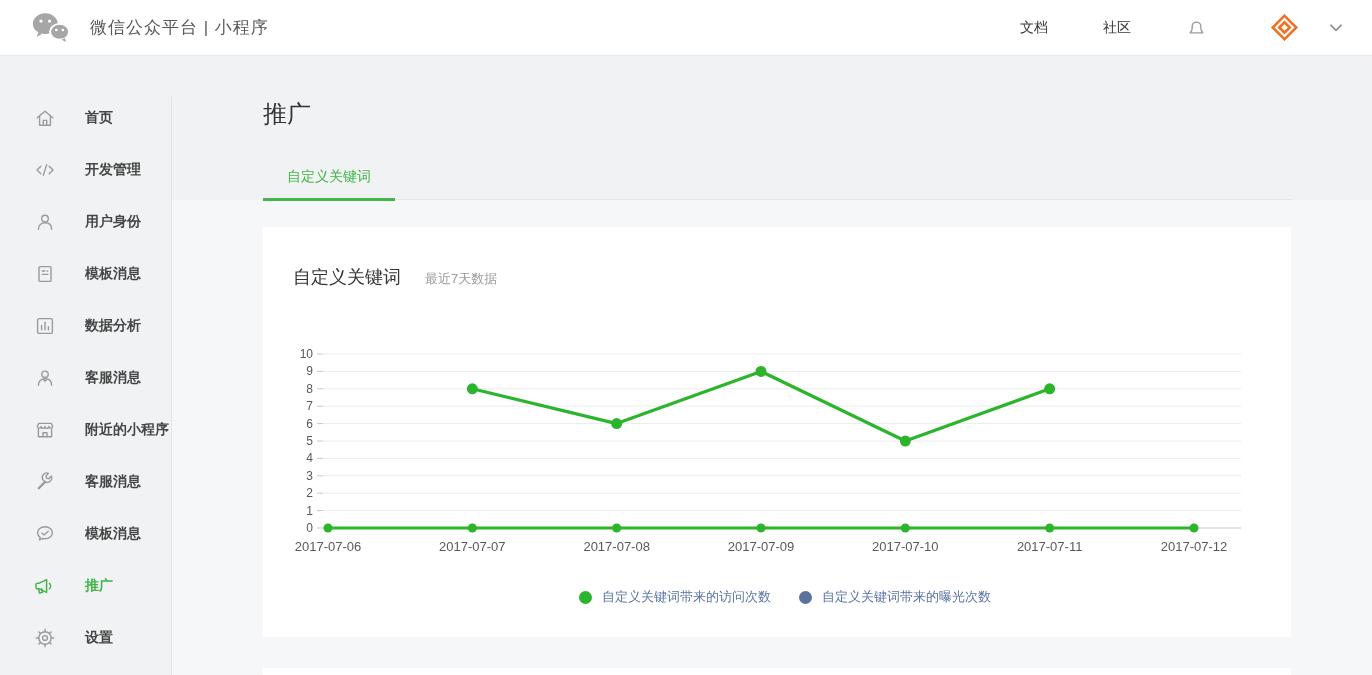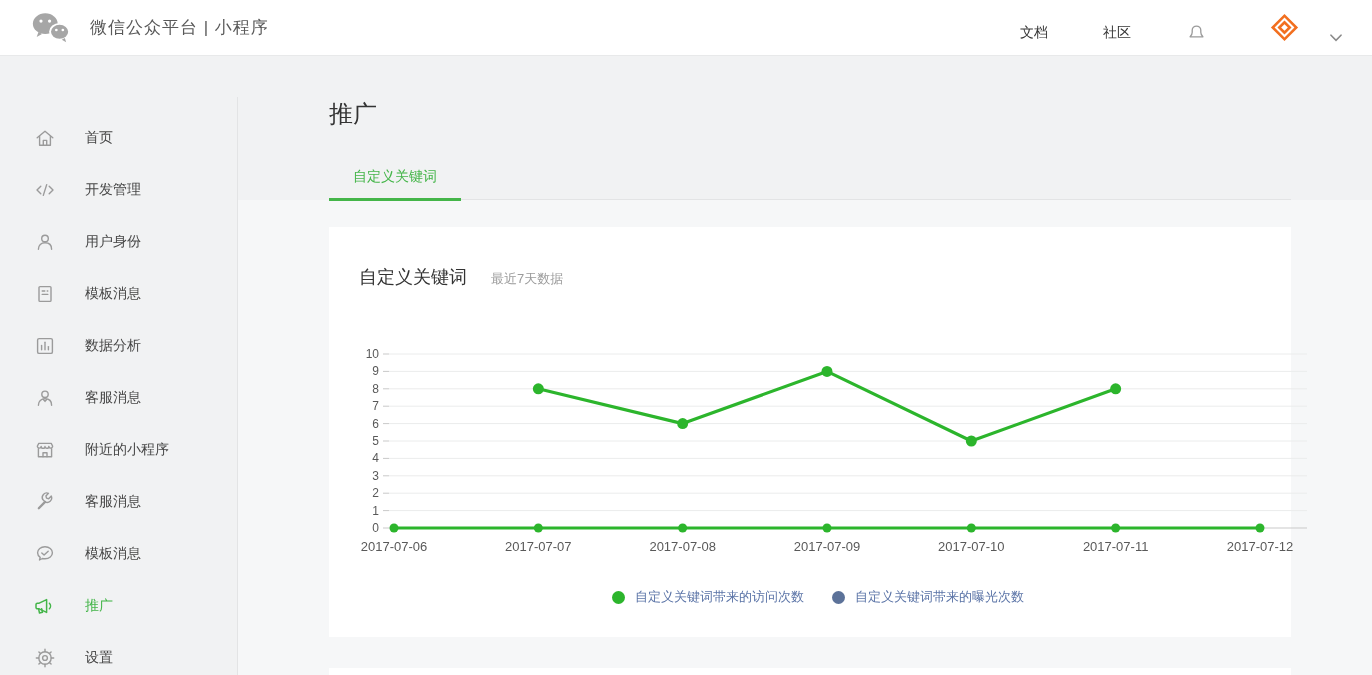--- a/index.html
+++ b/index.html
@@ -4,30 +4,30 @@
 <style>
   * { margin:0; padding:0; box-sizing:border-box; }
   html,body { width:1372px; height:675px; overflow:hidden; }
   body { font-family:"Liberation Sans", sans-serif; background:#f1f2f3; color:#353535; }
 
   
   .header { height:56px; background:#fff; border-bottom:1px solid #e8e9ea;
             display:flex; align-items:center; padding:0 30px; position:relative; z-index:5; }
   .logo-wrap { display:flex; align-items:center; }
   .brand { font-size:17px; color:#595959; margin-left:18px; letter-spacing:1px; }
-  .hnav { margin-left:auto; display:flex; align-items:flex-end;gap:17px; }
+  .hnav { margin-left:auto; display:flex; align-items:center;gap:17px; }
   .hnav-link { font-size:14px; color:#353535; cursor:pointer; margin-right:38px; }
   .hnav-link:last-of-type { margin-right:52px; }
   .bell-btn { margin-right:46px; cursor:pointer; display:flex; align-items:center; }
   .avatar-btn { cursor:pointer; display:flex; align-items:center; }
   .chev-btn { margin-left:14px; cursor:pointer; display:flex; align-items:center; }
 
   
   .layout { display:flex; height:619px; }
-  .sidebar { width:238px; flex:none; padding-top:56px; position:relative; background:#f1f2f3; }
+  .sidebar { width:172px; flex:none; padding-top:36px; position:relative; background:#f1f2f3;font-weight:bold; }
   .sidebar::after { content:''; position:absolute; right:0; top:41px; bottom:0; width:1px; background:#e3e4e5; }
   .snav-item { display:flex; align-items:center; height:52px; padding-left:34px;
                font-size:14px; color:#464646; cursor:pointer; }
   .snav-item .icon { width:22px; height:22px; margin-right:29px; flex:none; display:flex; }
   .snav-item .icon svg { width:22px; height:22px; fill:none; stroke:#9b9b9b;
                          stroke-width:1.4; stroke-linecap:round; stroke-linejoin:round; }
   .snav-item.active { color:#44b549; }
   .snav-item.active .icon svg { stroke:#44b549; stroke-width:1.5; }
 
   .main { flex:1; display:flex; flex-direction:column; min-width:0; }

